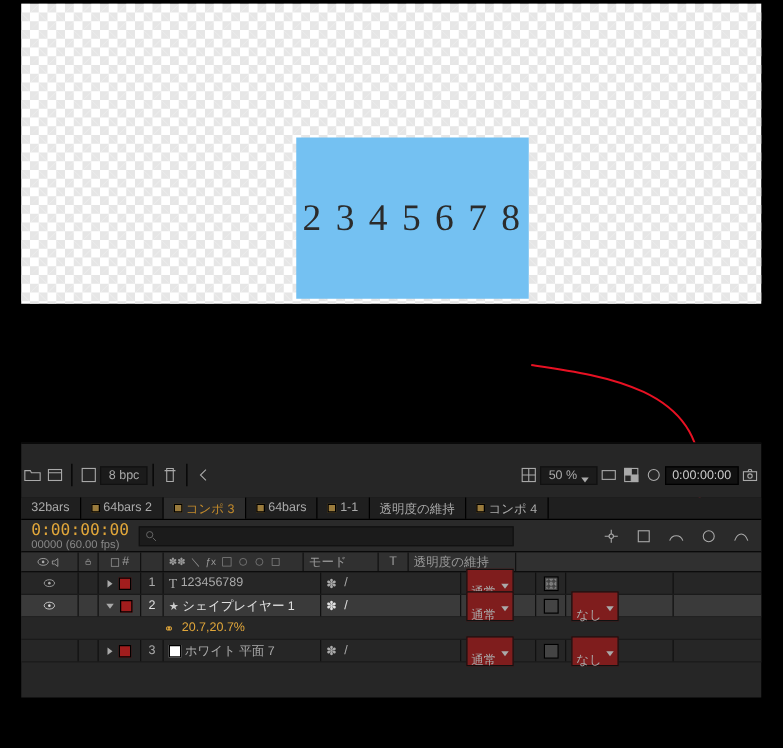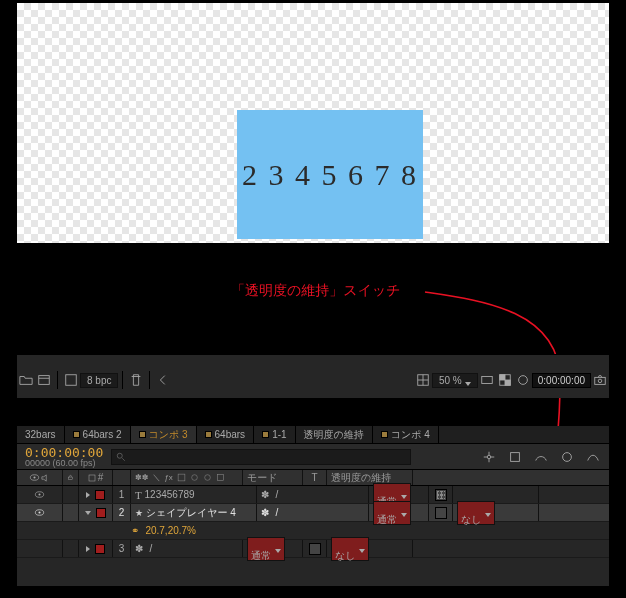--- a/index.html
+++ b/index.html
@@ -45,21 +45,21 @@
   .icon{width:18px;height:16px;display:inline-flex;align-items:center;justify-content:center;color:#aaa;}
   .icon svg{width:14px;height:14px;stroke:#aaa;fill:none;}
   .chip{background:#1b1b1b;border:1px solid #111;padding:1px 6px;font-size:10px;color:#aaa;}
   .pulldown{display:flex;align-items:flex-end;gap:3px;}
   .tri-down{width:0;height:0;border-left:3px solid transparent;border-right:3px solid transparent;border-top:4px solid #aaa;}
   .timecode-box{background:#111;border:1px solid #000;padding:1px 5px;font-size:10px;color:#ccc;}
 
   
   .tl{
     position:absolute;left:17px;top:398px;width:592px;height:160px;
-    background:#262626;color:#aaa;font-size:10px;margin-top:28px;
+    background:#262626;color:#aaa;font-size:10px;
   }
   .tabs{display:flex;height:18px;background:#1f1f1f;border-bottom:1px solid #000;}
   .tab{padding:2px 8px;border-right:1px solid #000;display:flex;align-items:center;gap:3px;color:#aaa;}
   .tab.sel{background:#2d2d2d;color:#c28a2b;}
   .sq{width:7px;height:7px;background:#9a7b3c;border:1px solid #000;}
 
   .timehead{height:26px;display:flex;align-items:center;background:#2a2a2a;border-bottom:1px solid #000;}
   .tcode{color:#e0a63a;font-family:monospace;font-size:13px;padding:0 8px;}
   .fps{color:#888;font-size:9px;padding:0 8px;white-space:nowrap;}
   .search{flex:0 0 300px;height:16px;background:#1b1b1b;border:1px solid #111;color:#777;padding:0 4px;display:flex;align-items:center;gap:4px;}
@@ -111,21 +111,20 @@
 
 </style>
 </head>
 <body>
 
 <div class="preview-wrap">
   <div class="checker"></div>
   <div class="blue-box">
     <span>2 3 4 5 6 7 8</span>
   </div>
-  <div class="annot">「透明度の維持」スイッチ</div>
 </div>
 
 <svg class="red-overlay" width="626" height="598">
   <path d="M 425 292
            C 480 300, 560 310, 560 380
            C 560 430, 555 460, 550 468" stroke="#e81123" stroke-width="1.6" fill="none"></path>
   <ellipse cx="540" cy="468" rx="24" ry="20" stroke="#e81123" stroke-width="2.4" fill="none"></ellipse>
 </svg>
 
 <div class="midrow">
@@ -355,21 +354,21 @@
           <ellipse cx="8" cy="8" rx="6" ry="4" stroke="#ddd" fill="none"></ellipse>
           <circle cx="8" cy="8" r="1.5" fill="#ddd"></circle>
         </svg>
       </div>
     <div class="c-lock"></div>
     <div class="c-lbl">
         <span class="tri-open"></span>
         <span class="swatch red"></span>
       </div>
     <div class="c-num">2</div>
-    <div class="c-name"><span class="star">★</span>&nbsp;<span>シェイプレイヤー 4</span></div>
+    <div class="c-name"><span class="star">★</span>&nbsp;<span>シェイプレイヤー 1</span></div>
     <div class="c-sw" style="gap:6px;">
         <span>✽</span>
         <span>/</span>
       </div>
     <div class="c-mode">
         <div class="dropdown">
           <span>通常</span>
           <span class="tri-down"></span>
         </div>
       </div>
@@ -393,20 +392,21 @@
   </div>
 
   <div class="layer">
     <div class="c-eye"></div>
     <div class="c-lock"></div>
     <div class="c-lbl">
         <span class="tri-right"></span>
         <span class="swatch red"></span>
       </div>
     <div class="c-num">3</div>
+    <div class="c-name"><span class="swatch wh"></span>&nbsp;<span>ホワイト 平面 7</span></div>
     <div class="c-sw" style="gap:6px;">
         <span>✽</span>
         <span>/</span>
       </div>
     <div class="c-mode">
         <div class="dropdown">
           <span>通常</span>
           <span class="tri-down"></span>
         </div>
       </div>

